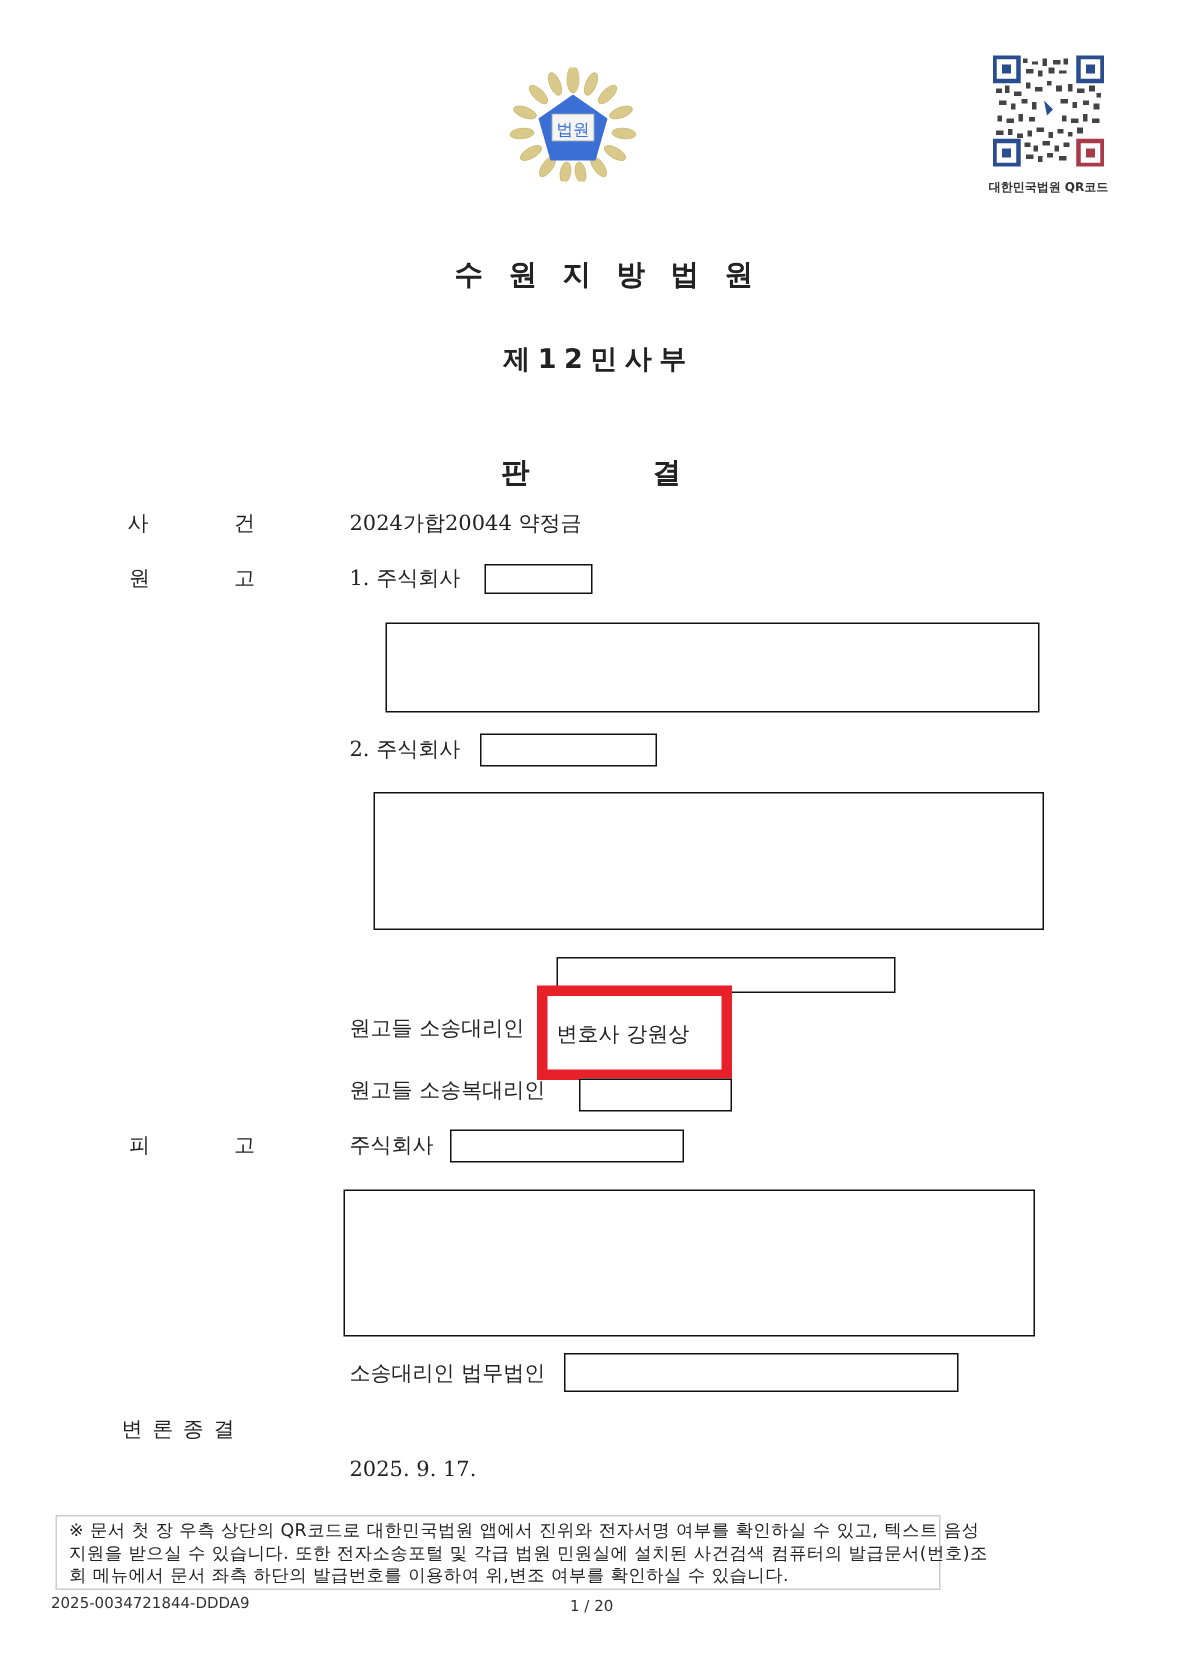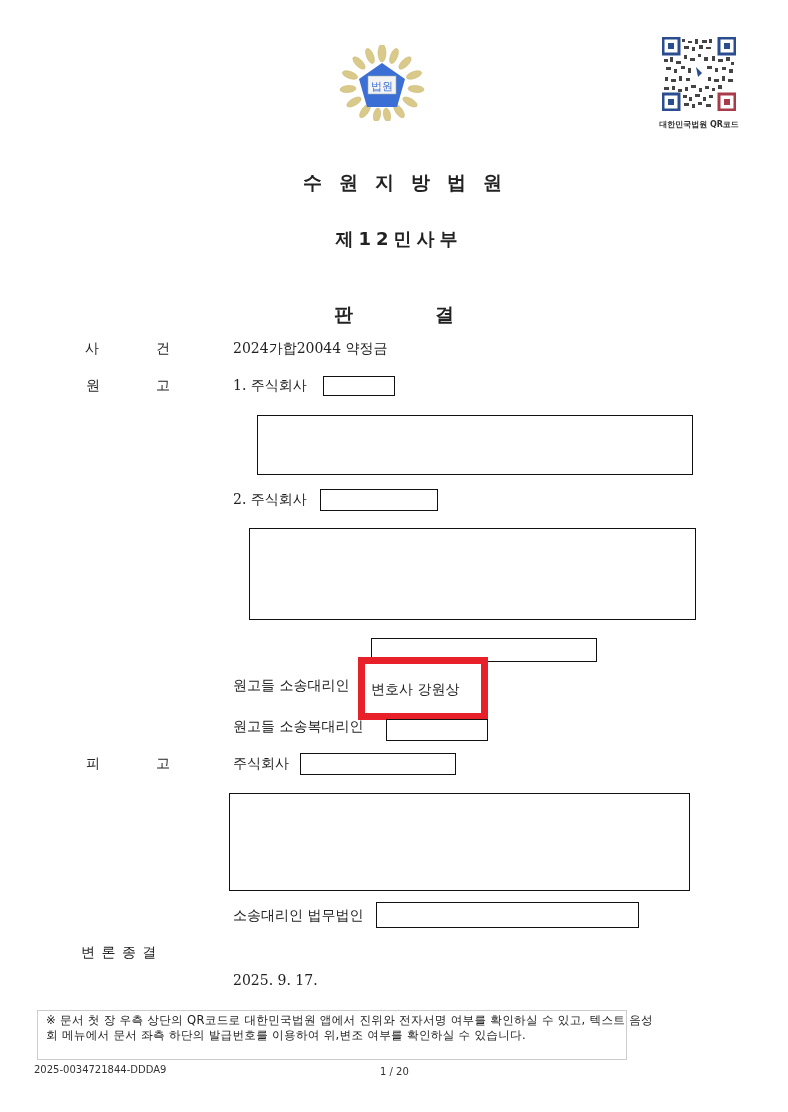--- a/index.html
+++ b/index.html
@@ -176,16 +176,17 @@
 <div class="abs redact" style="left:229px; top:793px; width:461px; height:98px;"></div>
 
 <div class="abs text" style="left:233px; top:907px;">소송대리인 법무법인</div>
 <div class="abs redact" style="left:376px; top:902px; width:263px; height:26px;"></div>
 
 <div class="abs label" style="left:81px; top:944px; letter-spacing:1px;">변 론 종 결</div>
 <div class="abs text" style="left:233px; top:972px;">2025. 9. 17.</div>
 
 <div class="abs notice">
   <div>※ 문서 첫 장 우측 상단의 QR코드로 대한민국법원 앱에서 진위와 전자서명 여부를 확인하실 수 있고, 텍스트 음성</div>
+  <div>지원을 받으실 수 있습니다. 또한 전자소송포털 및 각급 법원 민원실에 설치된 사건검색 컴퓨터의 발급문서(번호)조</div>
   <div>회 메뉴에서 문서 좌측 하단의 발급번호를 이용하여 위,변조 여부를 확인하실 수 있습니다.</div>
 </div>
 <div class="abs doc-id">2025-0034721844-DDDA9</div>
 <div class="abs page-num">1 / 20</div>
 
 </body></html>

